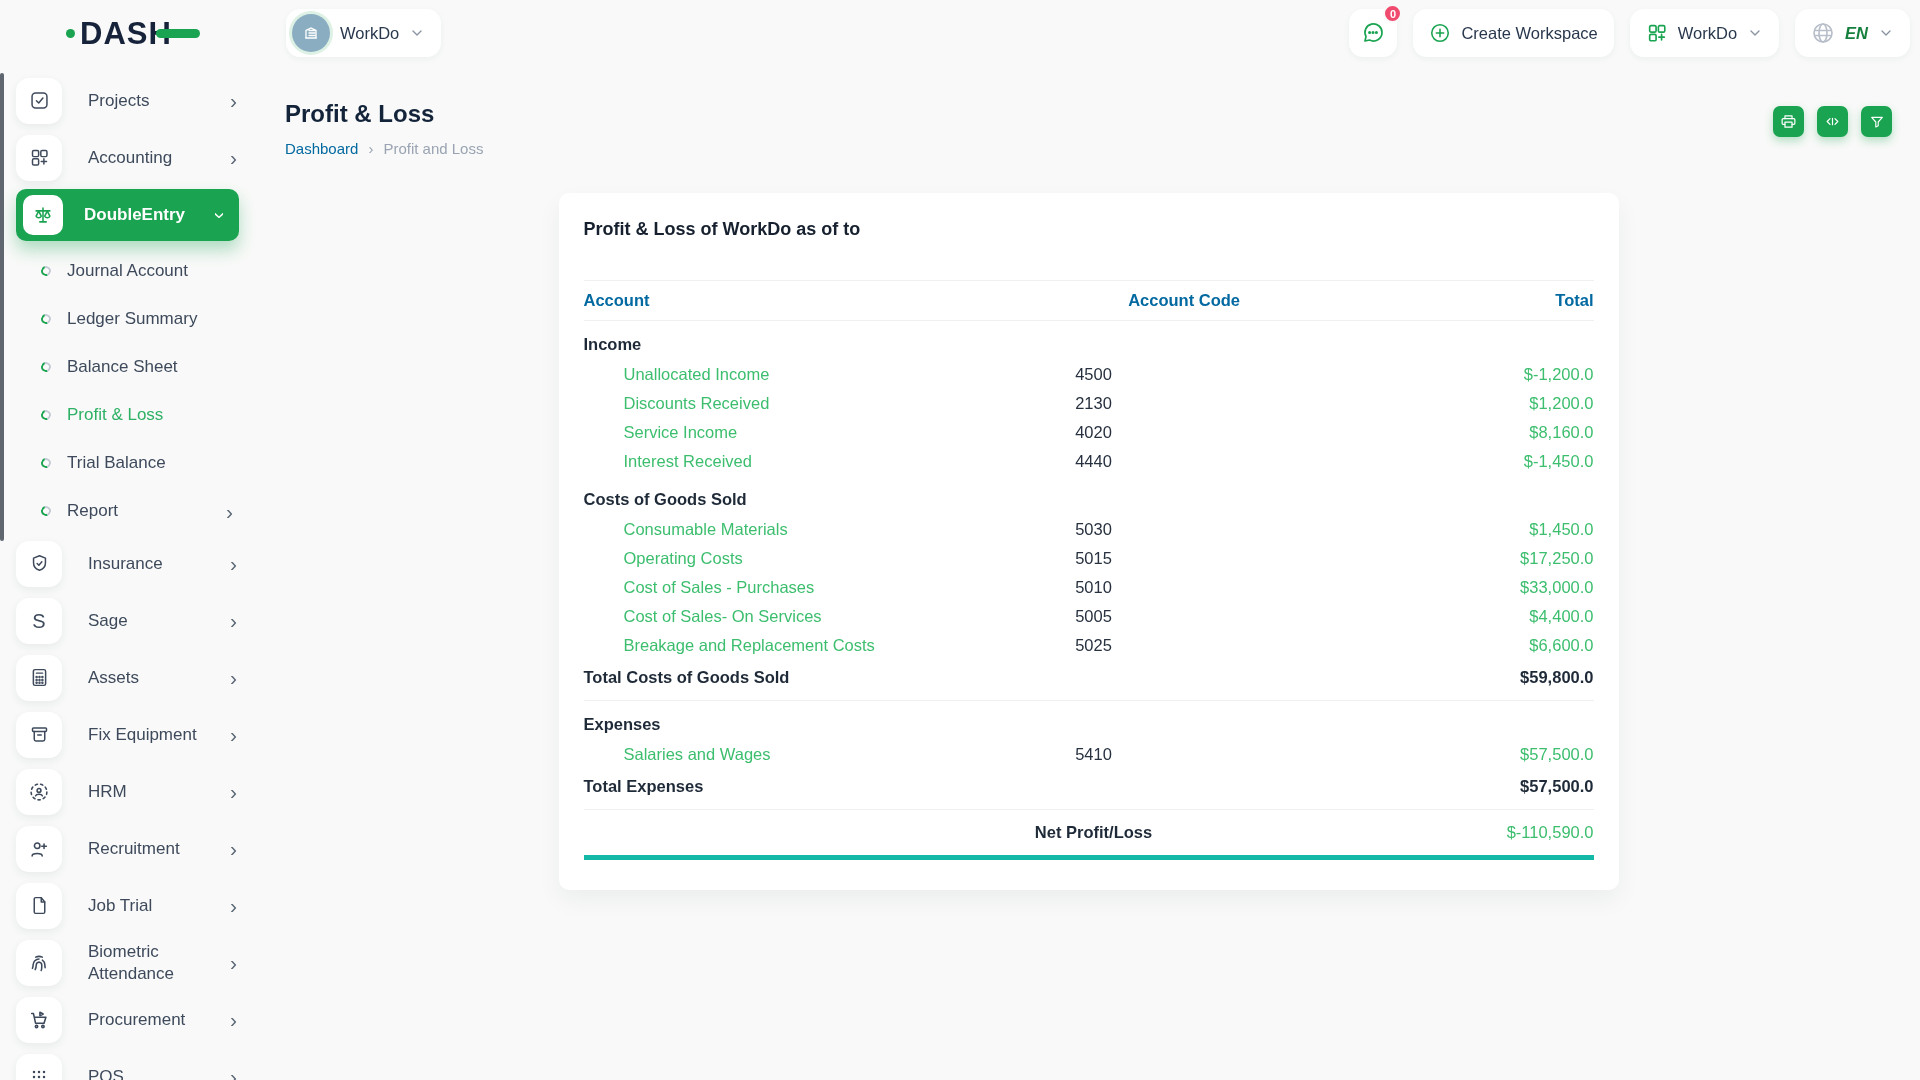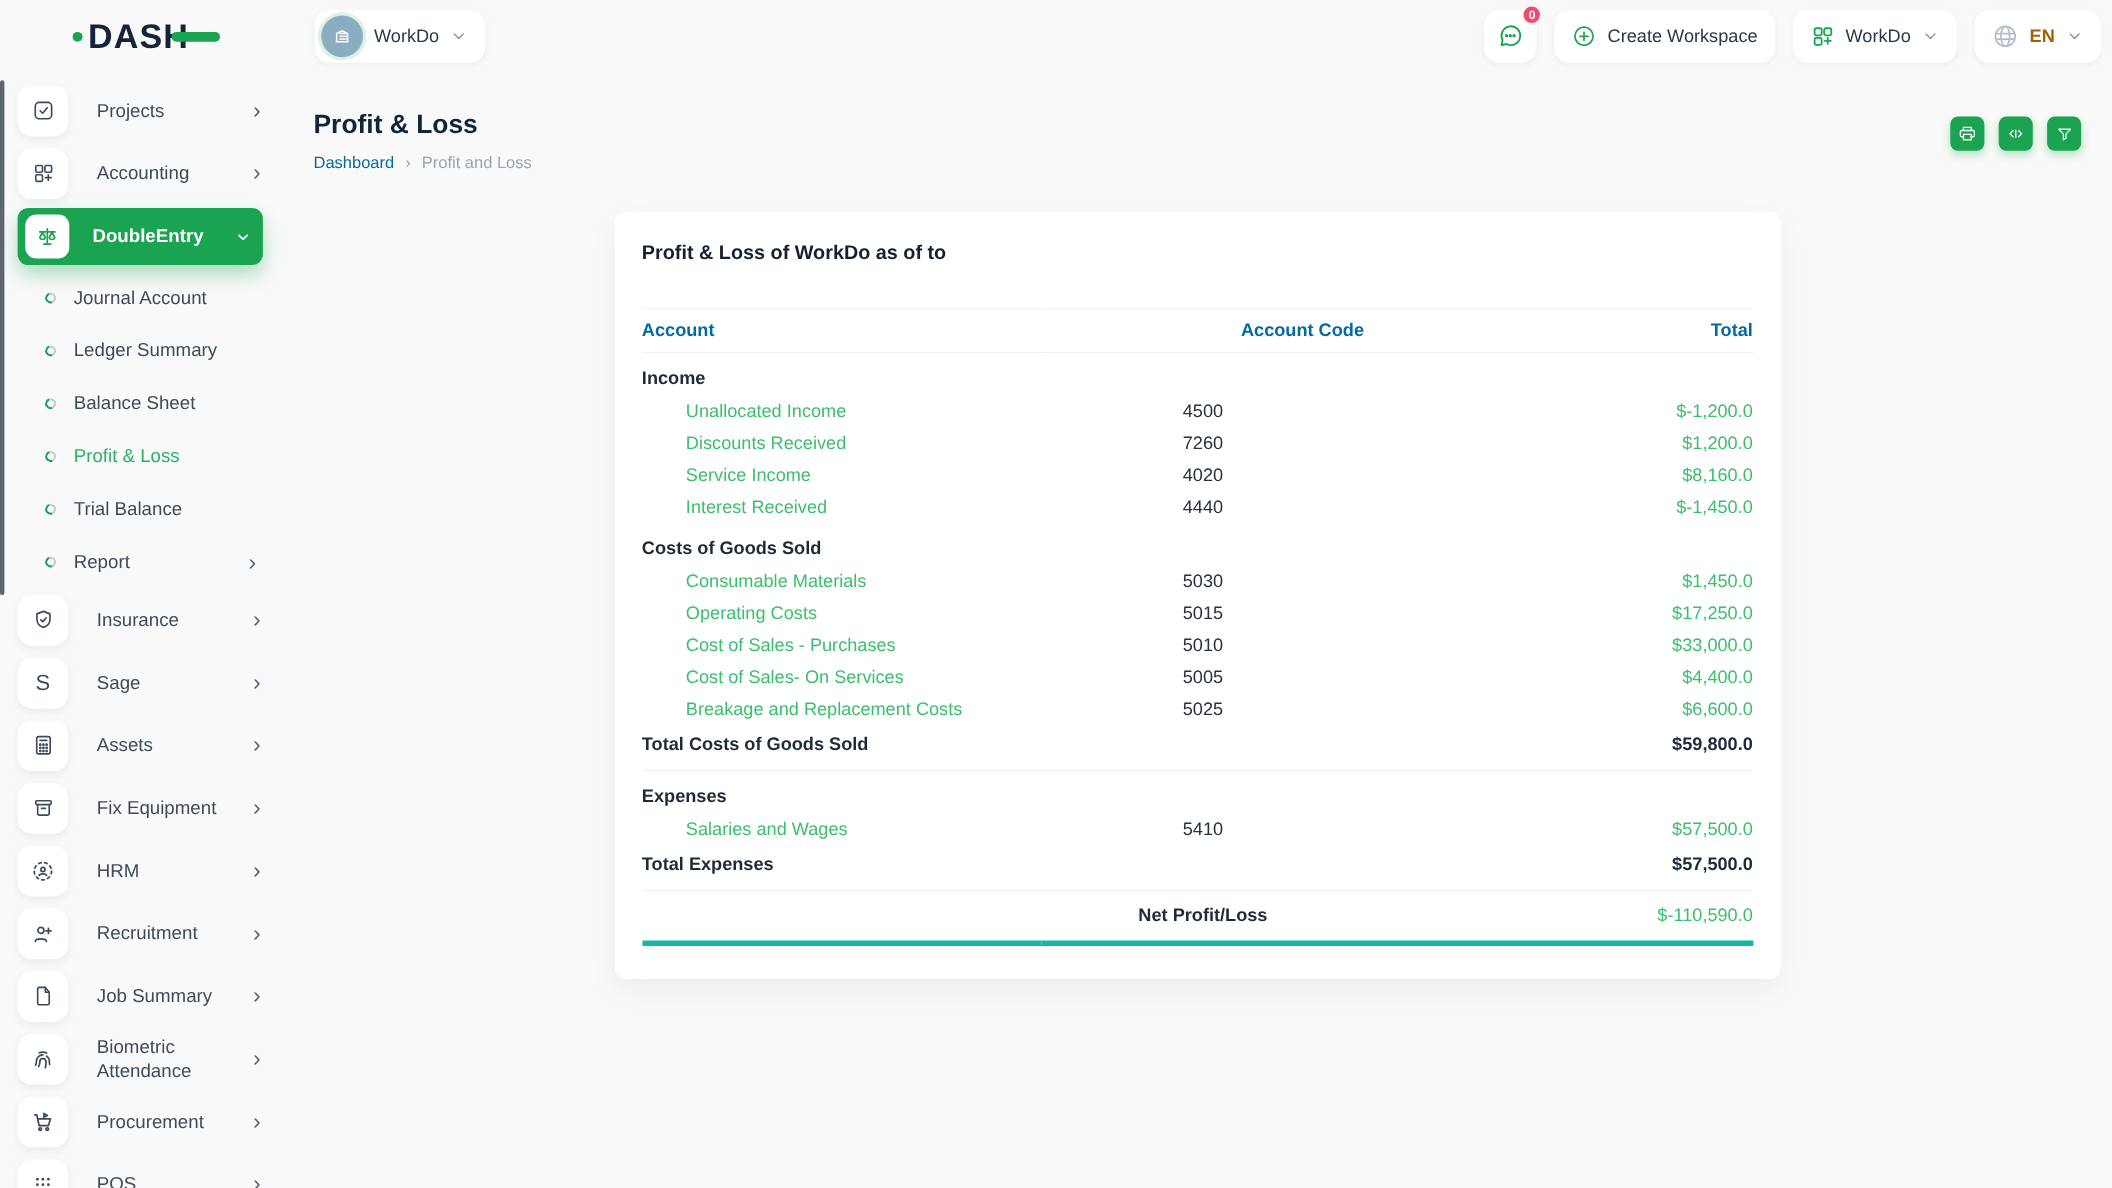--- a/index.html
+++ b/index.html
@@ -20,21 +20,21 @@
             align-items:center; justify-content:center; box-shadow:0 0 0 3px rgba(26,163,80,.15); }
   .right-cluster { margin-left:auto; display:flex; align-items:center; gap:16px; }
   .icon-btn { width:48px; height:48px; border-radius:14px; background:#fff; display:flex;
               align-items:center; justify-content:center; position:relative; cursor:pointer;
               box-shadow:0 2px 6px rgba(40,60,90,.05); color:#1aa350; }
   .badge { position:absolute; top:-5px; right:-5px; min-width:19px; height:19px; border-radius:10px;
            background:#f04a6e; color:#fff; font-size:11px; display:flex; align-items:center;
            justify-content:center; border:2px solid #f8f9f8; font-weight:700; }
   .green-ic { color:#1aa350; }
   .gray-ic { color:#b7bec9; }
-  .lang-code { color:#a16207; font-weight:700; }
+  .lang-code { color:#15803d; font-weight:700;font-style:italic; }
   .chev-svg { color:#8a93a2; display:flex; }
 
   
   .layout { display:flex; height:1020px; }
   .sidebar { width:255px; position:relative; padding-top:12px; flex-shrink:0; }
   .sb-thumb { position:absolute; left:0; top:13px; width:4px; height:468px; background:#5f6670; border-radius:2px; }
   .side-item { display:flex; align-items:center; height:57px; padding:0 18px 0 16px; cursor:pointer; }
   .side-item .sq { width:46px; height:46px; background:#fff; border-radius:13px; display:flex;
                    align-items:center; justify-content:center; box-shadow:0 3px 8px rgba(40,60,90,.07);
                    color:#3e4a5c; flex-shrink:0; }
@@ -286,21 +286,21 @@
           <span class="lbl">Recruitment</span>
           <span class="chev">›</span>
         </div>
         <div class="side-item">
           <span class="sq">
             <svg width="21" height="21" viewBox="0 0 24 24" fill="none" stroke="currentColor" stroke-width="1.7" stroke-linecap="round" stroke-linejoin="round">
               <path d="M14 3H7.5A1.5 1.5 0 0 0 6 4.5v15A1.5 1.5 0 0 0 7.5 21h9a1.5 1.5 0 0 0 1.5-1.5V8L14 3z"></path>
               <path d="M14 3v5h4"></path>
             </svg>
           </span>
-          <span class="lbl">Job Summary</span>
+          <span class="lbl">Job Trial</span>
           <span class="chev">›</span>
         </div>
         <div class="side-item">
           <span class="sq">
             <svg width="22" height="22" viewBox="0 0 24 24" fill="none" stroke="currentColor" stroke-width="1.7" stroke-linecap="round" stroke-linejoin="round">
               <path d="M12 11.2c-1.7 0-3 1.3-3 3 0 2-.4 3.6-1.2 5"></path>
               <path d="M12 7.6c-3.6 0-6.4 2.9-6.4 6.4 0 1.4-.3 2.7-.8 3.8"></path>
               <path d="M12 11.2c1.7 0 3 1.3 3 3 0 2.1.2 4.1-.6 6"></path>
               <path d="M15.7 8.9a6.4 6.4 0 0 1 2.7 5.3c0 1 .1 2 .3 2.9"></path>
               <path d="M8.4 5.6A8.3 8.3 0 0 1 12 4.8c1.3 0 2.5.3 3.6.8"></path>
@@ -396,21 +396,21 @@
               <td></td>
               <td></td>
             </tr>
             <tr class="account-row">
               <td><a>Unallocated Income</a></td>
               <td>4500</td>
               <td>$-1,200.0</td>
             </tr>
             <tr class="account-row">
               <td><a>Discounts Received</a></td>
-              <td>7260</td>
+              <td>2130</td>
               <td>$1,200.0</td>
             </tr>
             <tr class="account-row">
               <td><a>Service Income</a></td>
               <td>4020</td>
               <td>$8,160.0</td>
             </tr>
             <tr class="account-row">
               <td><a>Interest Received</a></td>
               <td>4440</td>

